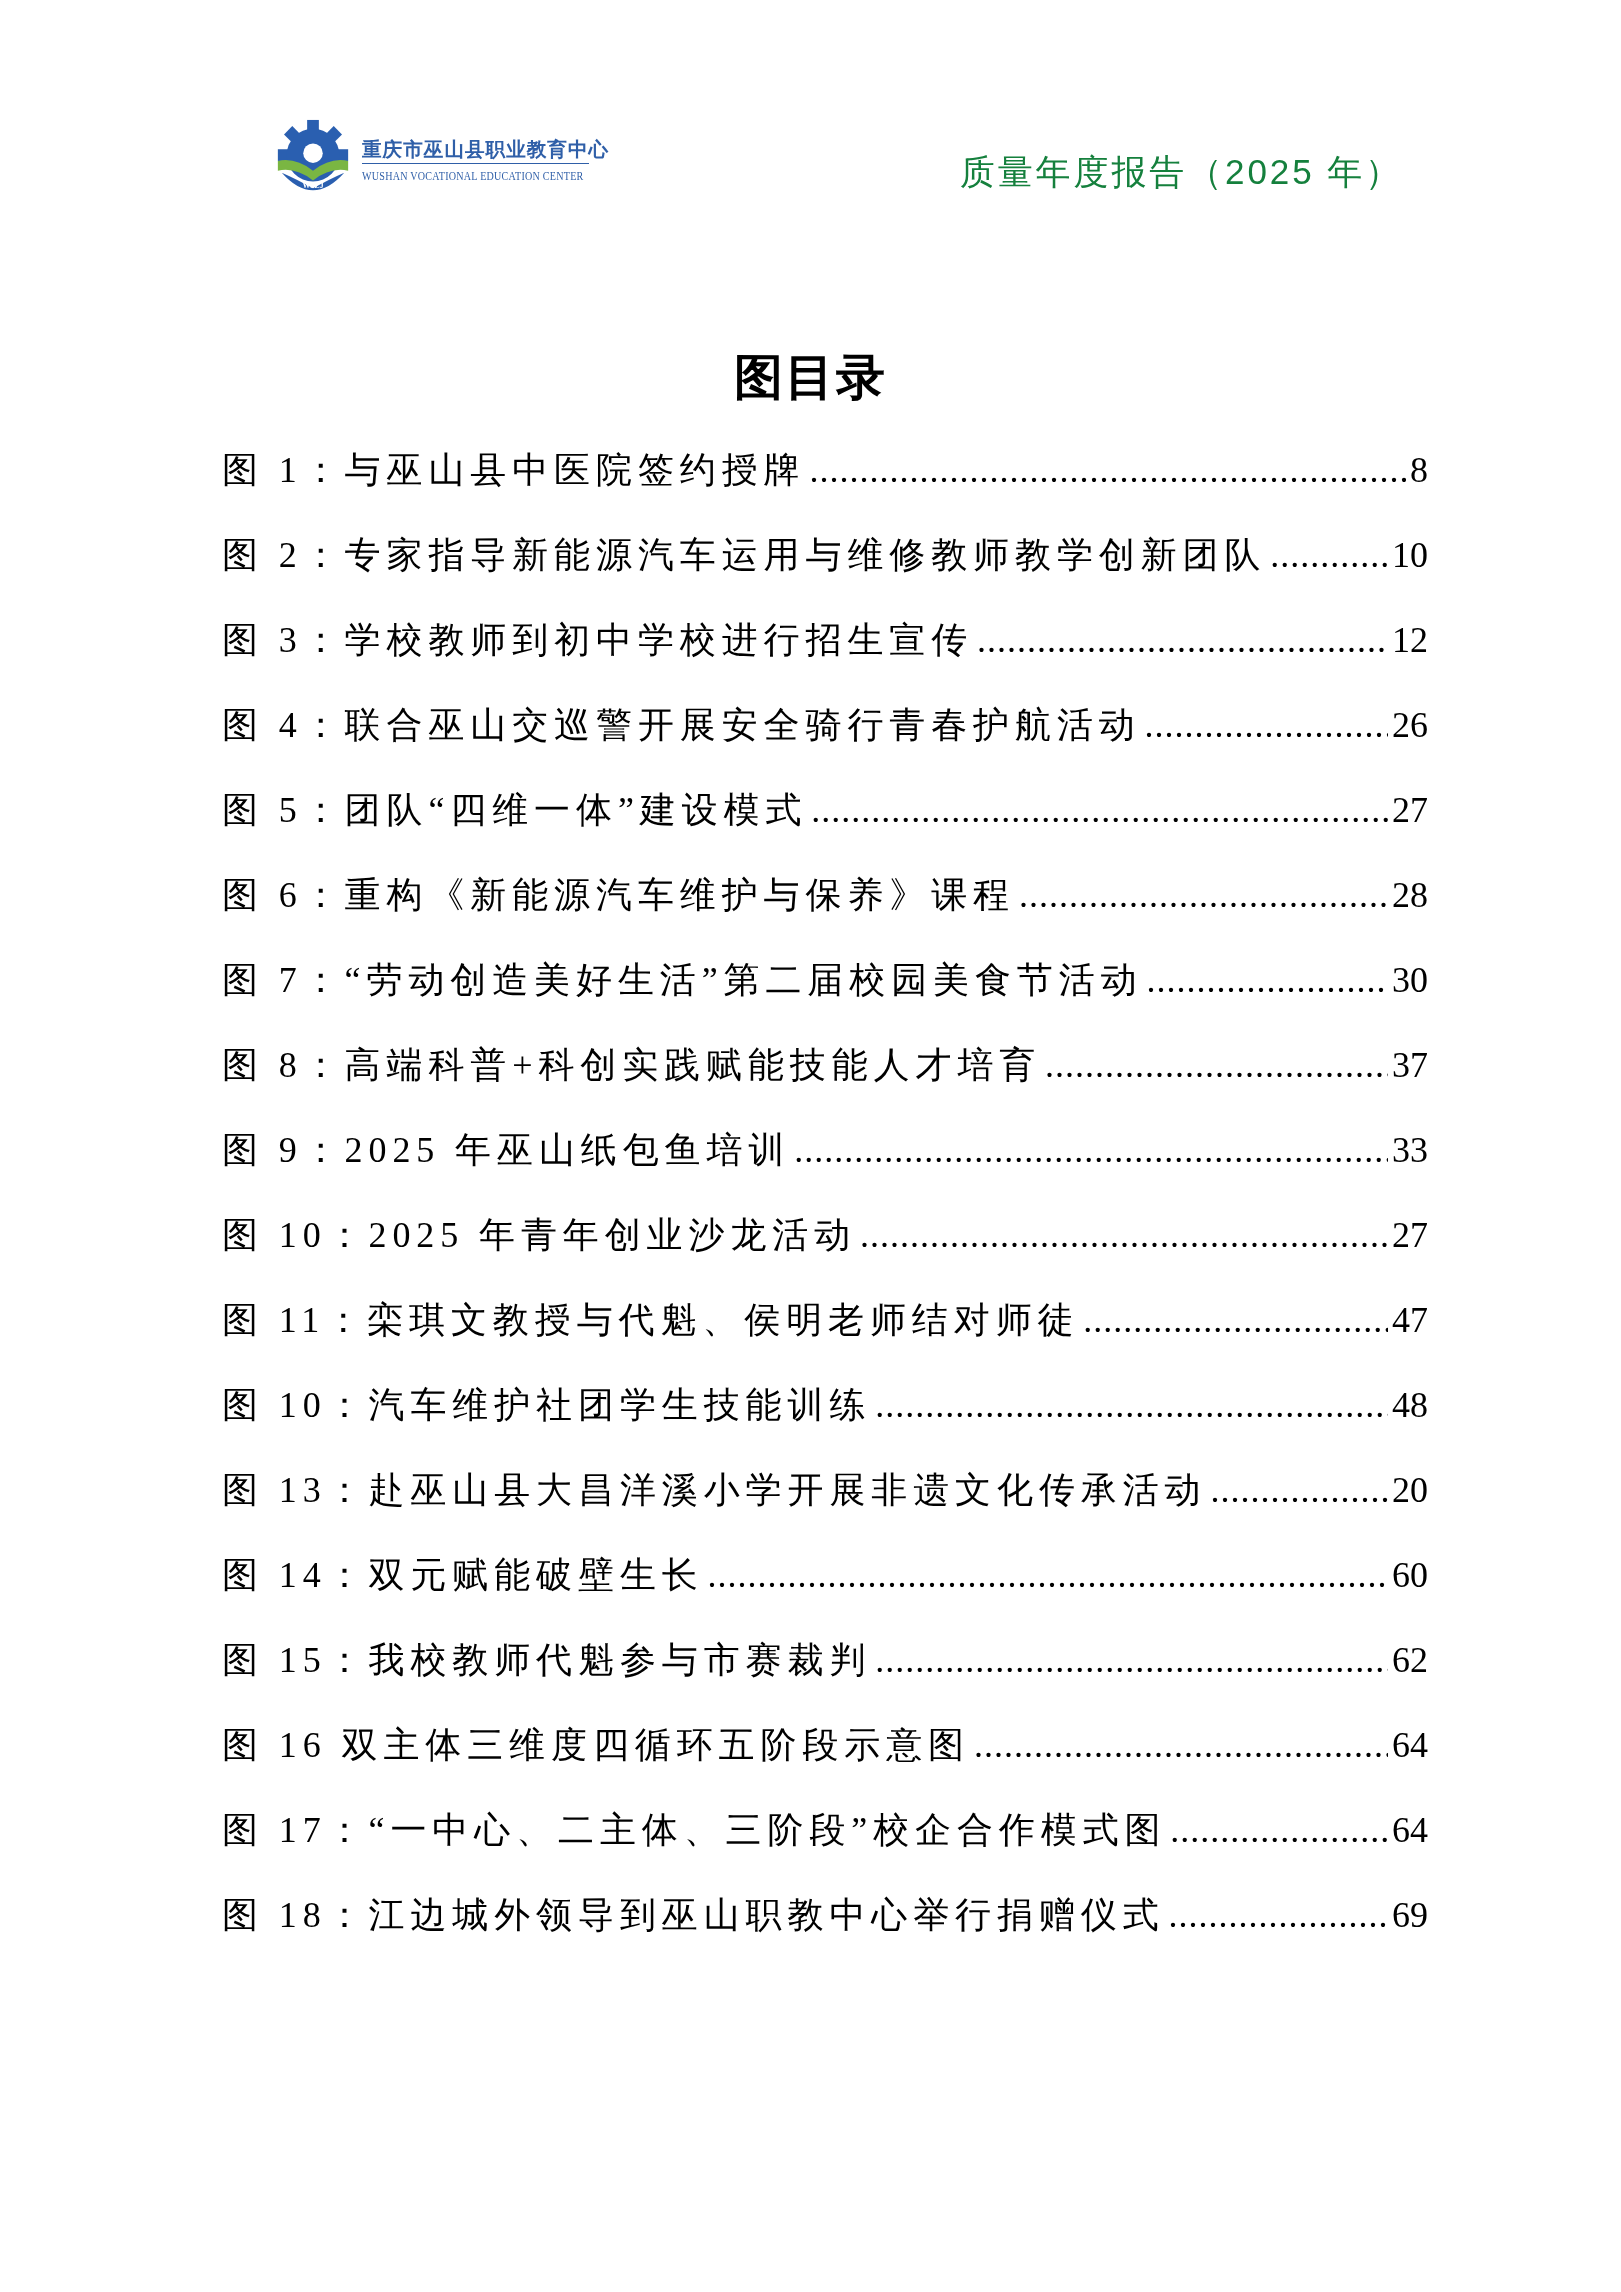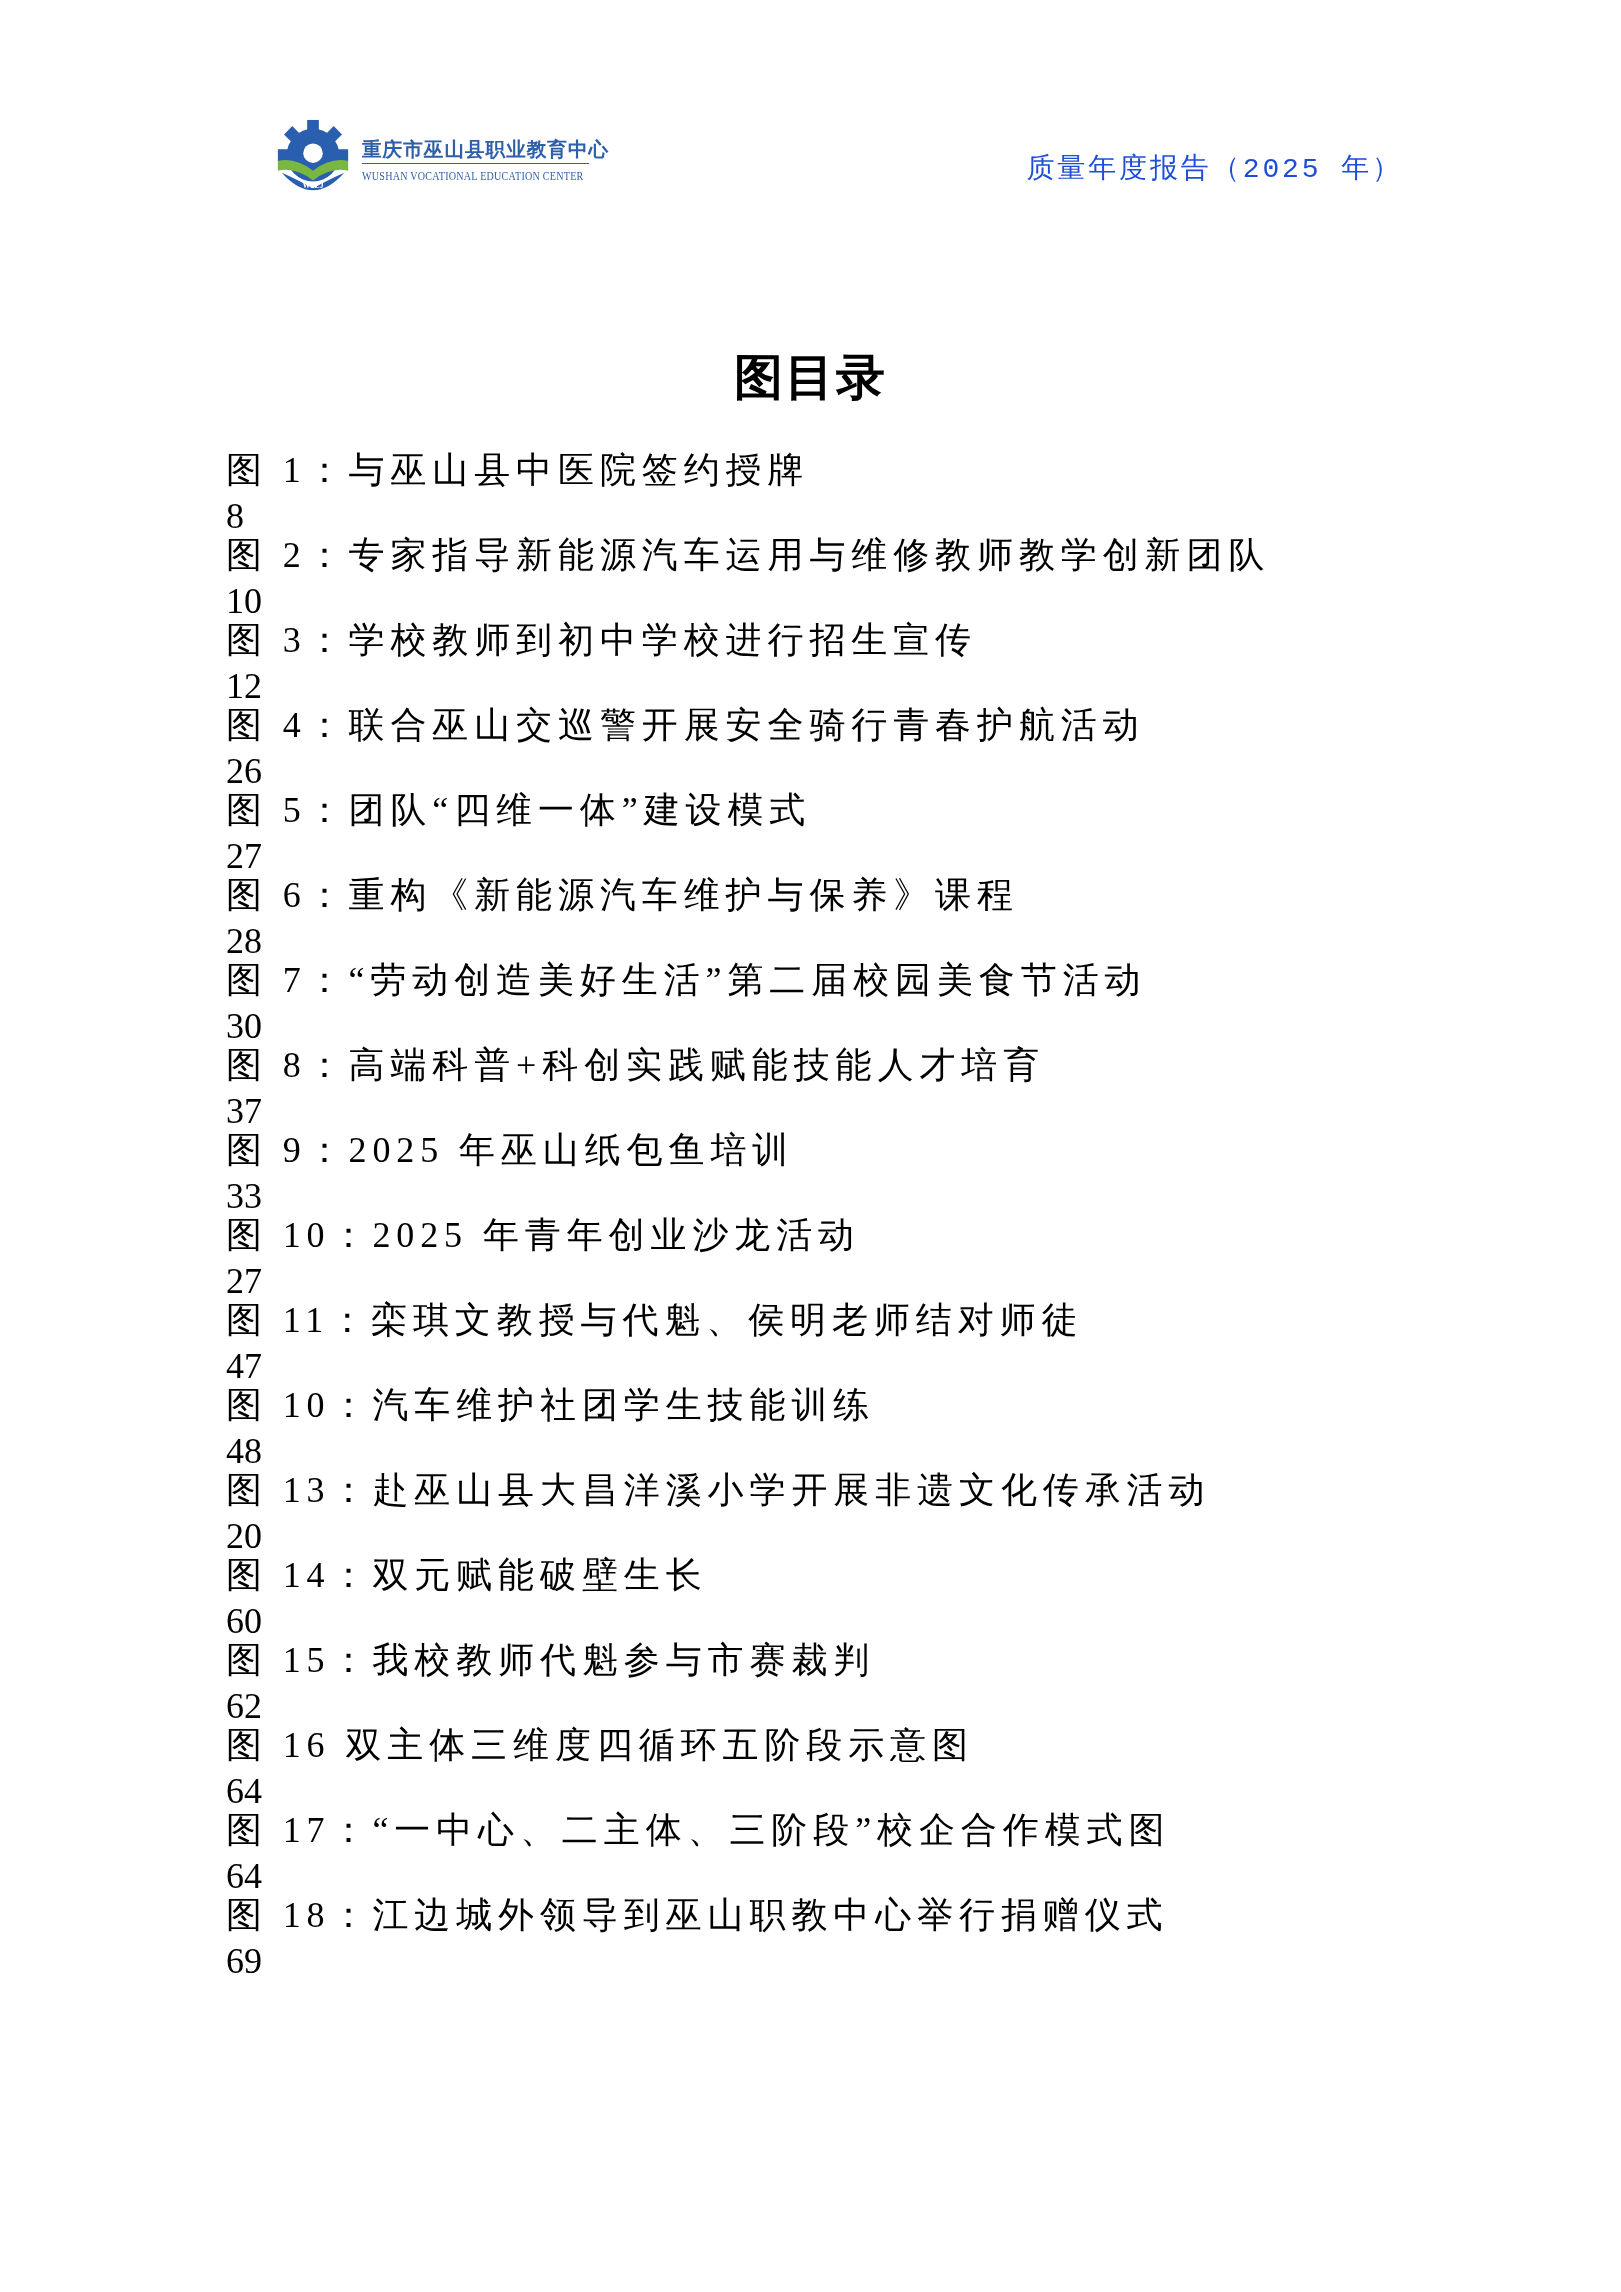--- a/index.html
+++ b/index.html
@@ -2,24 +2,24 @@
 <html><head>
 <meta charset="utf-8">
 <style>
   html, body { margin: 0; padding: 0; background: #ffffff; }
   body { width: 1621px; height: 2293px; position: relative; overflow: hidden; }
   .header-logo { position: absolute; left: 272px; top: 118px; width: 323px; height: 78px; }
   .logo-mark { position: absolute; left: 0; top: 0; width: 82px; height: 82px; }
   .logo-cn { position: absolute; left: 90px; top: 17.6px; font-family: Liberation Mono, monospace; font-size: 19.6px; font-weight: bold; color: #2f5fa8; letter-spacing: 1px; white-space: nowrap; }
   .logo-line { position: absolute; left: 90px; top: 45px; width: 227px; height: 1px; background: #2f5fa8; }
   .logo-en { position: absolute; left: 90px; top: 51px; font-family: "Liberation Serif", serif; font-size: 12.3px; color: #2f5fa8; white-space: nowrap; transform: scaleX(0.82); transform-origin: left; letter-spacing: 0.3px; }
-  .header-title { position: absolute; right: 218px; top: 149px; font-family: Liberation Mono, monospace; font-size: 28px; color: #1d4ed8; letter-spacing: 2.9px; white-space: nowrap; }
+  .header-title { position: absolute; right: 218px; top: 149px; font-family: Liberation Sans, sans-serif; font-size: 35px; color: #15803d; letter-spacing: 2.9px; white-space: nowrap; }
   .page-title { position: absolute; left: 0; right: 0; top: 312px; text-align: center; font-family: "DejaVu Serif", serif; font-weight: bold; font-size: 49px; color: #000; letter-spacing: 2px; }
   .toc { position: absolute; left: 222px; top: 446px; width: 1206px; }
-  .toc-row { display: flex; align-items: baseline; height: 85px; font-family: "Liberation Serif", "DejaVu Serif", serif; font-size: 36px; color: #000; flex-direction: column; }
+  .toc-row { display: flex; align-items: baseline; height: 85px; font-family: "Liberation Serif", "DejaVu Serif", serif; font-size: 36px; color: #000; }
   .toc-label { white-space: nowrap; letter-spacing: 5.9px; }
   .toc-dots { flex: 1; overflow: hidden; white-space: nowrap; letter-spacing: 1px; margin: 0 3.9px; }
   .toc-dots::before { content: "................................................................................................................................................................................................................"; }
   .toc-page { white-space: nowrap; }
 </style>
 </head>
 <body>
 
 <div class="header-logo">
   <svg class="logo-mark" viewBox="0 0 84 84">

